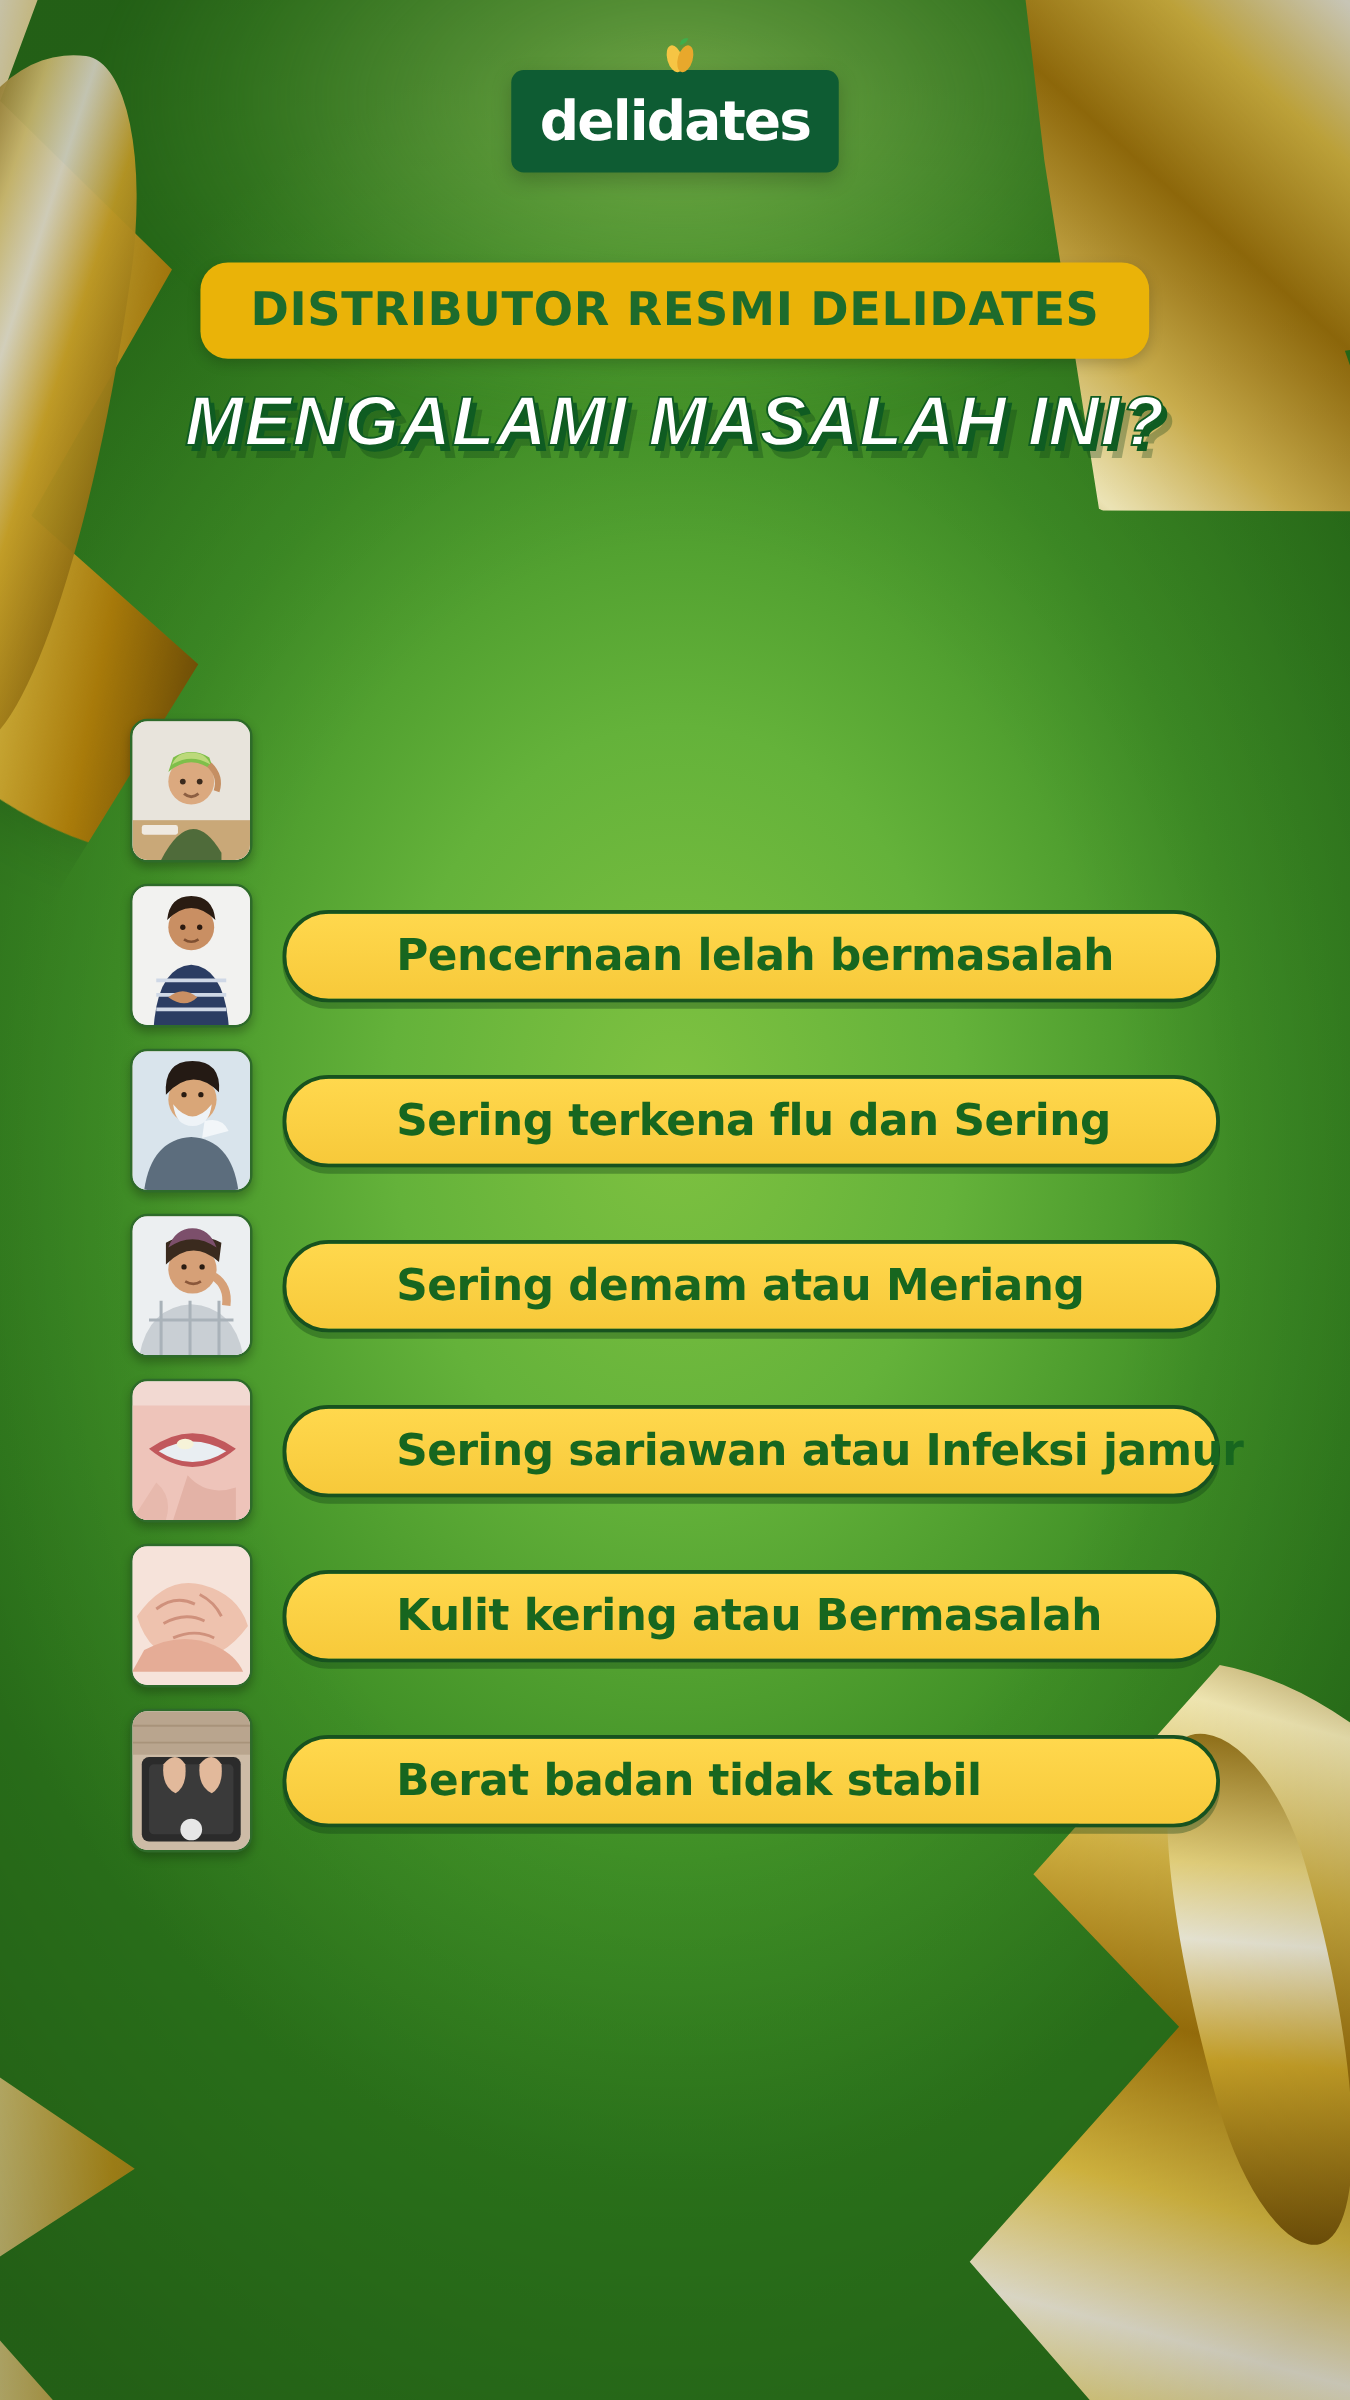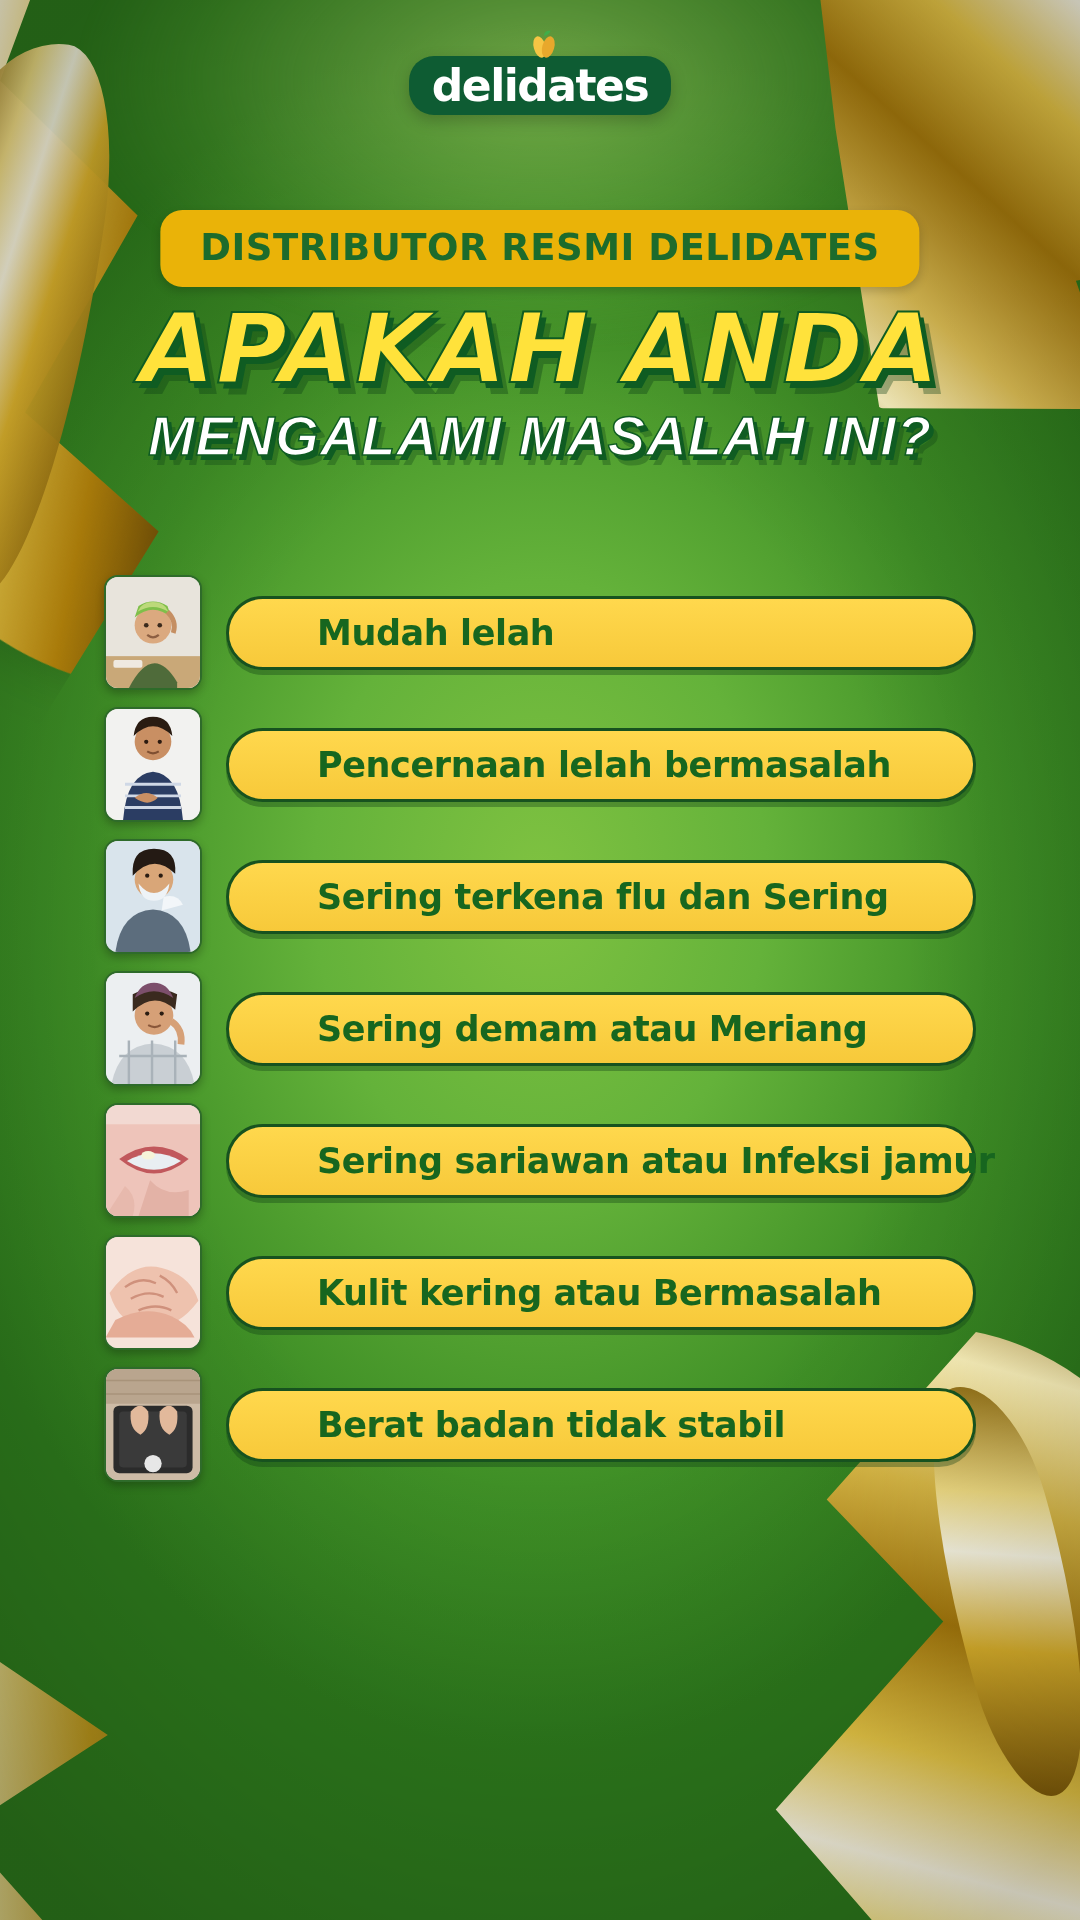--- a/index.html
+++ b/index.html
@@ -95,23 +95,23 @@
     transform: rotate(18deg);
     clip-path: polygon(0% 0%, 60% 14%, 34% 40%, 72% 58%, 40% 80%, 100% 100%, 0% 100%);
     opacity: 0.9;
   }
 
   
   .logo-wrap {
     position: absolute;
     top: 56px; left: 50%;
     transform: translateX(-50%);
-    width: 262px; height: 59px;
+    width: 262px; height: 82px;
     background: #0e5c33;
-    border-radius: 25px;
+    border-radius: 10px;
     display: flex;
     align-items: center;
     justify-content: center;
     box-shadow: 0 6px 16px rgba(0,0,0,0.22);
   }
   .logo-text {
     position: relative;
     font-family: "DejaVu Sans", sans-serif;
     font-weight: bold;
     font-size: 44px;
@@ -248,44 +248,40 @@
       <path d="M20 7 C20 2 24 0 28 1 C26 5 23 7 20 7 Z" fill="#3fae4a"></path>
     </svg>
   </span>
 </div>
 
 <div class="badge">
   <div class="badge-text">DISTRIBUTOR RESMI DELIDATES</div>
 </div>
 
 <div class="headline">
-  <div class="h1">APAKAH ANDA</div>
   <div class="h2">MENGALAMI MASALAH INI?</div>
 </div>
 
 <div class="list">
 
   <div class="row">
     <div class="thumb">
       <svg viewBox="0 0 98 115" preserveAspectRatio="xMidYMid slice">
         <rect width="98" height="115" fill="#e8e4dc"></rect>
         <rect y="82" width="98" height="33" fill="#c9a878"></rect>
         <rect x="8" y="86" width="30" height="8" rx="2" fill="#efe9e0"></rect>
         <path d="M24 115 q25 -48 50 -6 l0 6 z" fill="#4f6b3a"></path>
         <circle cx="49" cy="50" r="19" fill="#dba97f"></circle>
         <path d="M30 42 q19 -16 38 0 l-4 -12 q-15 -9 -30 0 z" fill="#7fbf4a"></path>
         <path d="M33 36 q16 -10 32 0 q-4 -10 -16 -10 q-12 0 -16 10z" fill="#bcd97a"></path>
         <path d="M64 36 q10 10 6 22" stroke="#c58f63" stroke-width="5" fill="none"></path>
         <circle cx="42" cy="50" r="2.4" fill="#3b2a1d"></circle>
         <circle cx="56" cy="50" r="2.4" fill="#3b2a1d"></circle>
         <path d="M43 60 q6 5 12 0" stroke="#8d5f42" stroke-width="2.4" fill="none"></path>
       </svg>
-    </div>
-    <div class="pill">
-      <span class="pill-text">Mudah lelah</span>
     </div>
   </div>
 
   <div class="row">
     <div class="thumb">
       <svg viewBox="0 0 98 115" preserveAspectRatio="xMidYMid slice">
         <rect width="98" height="115" fill="#f2f2f0"></rect>
         <path d="M18 115 q4 -48 31 -50 q27 2 31 50 z" fill="#2b3d63"></path>
         <g stroke="#cfd8e6" stroke-width="3">
           <path d="M20 78 h58"></path>

